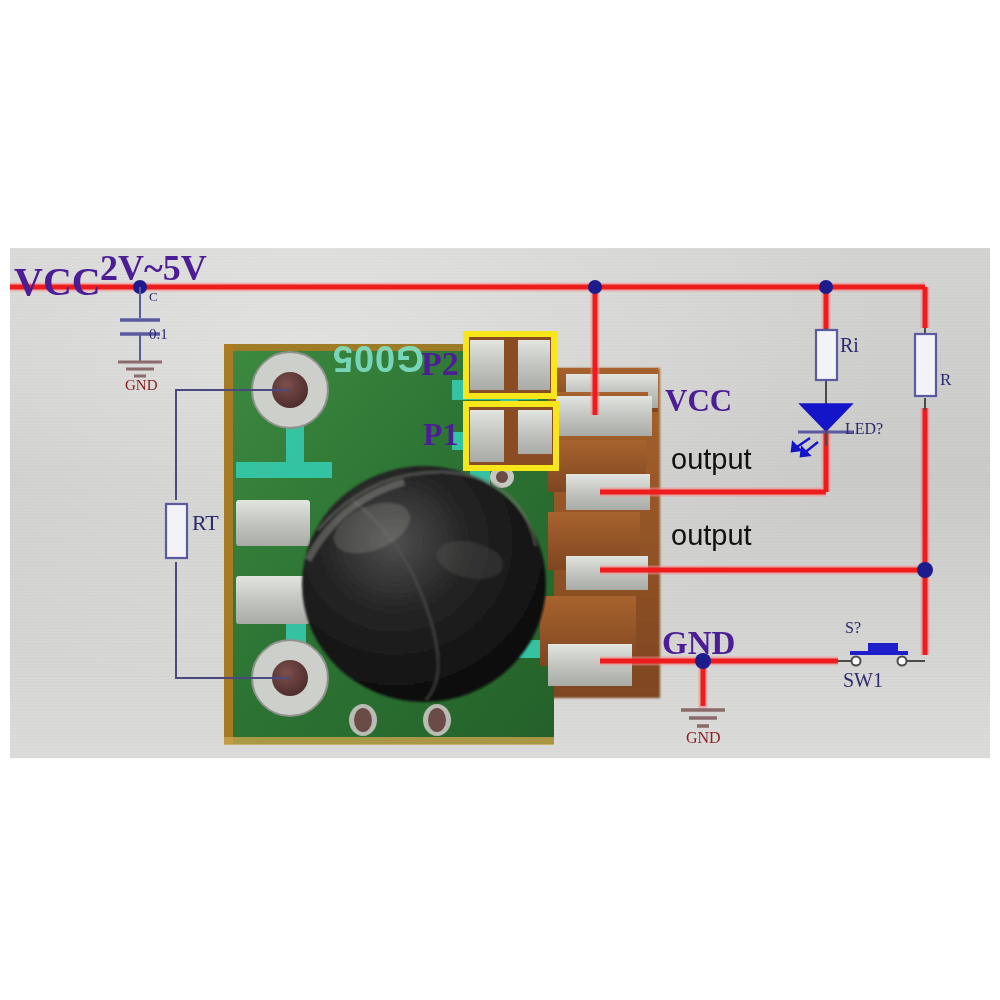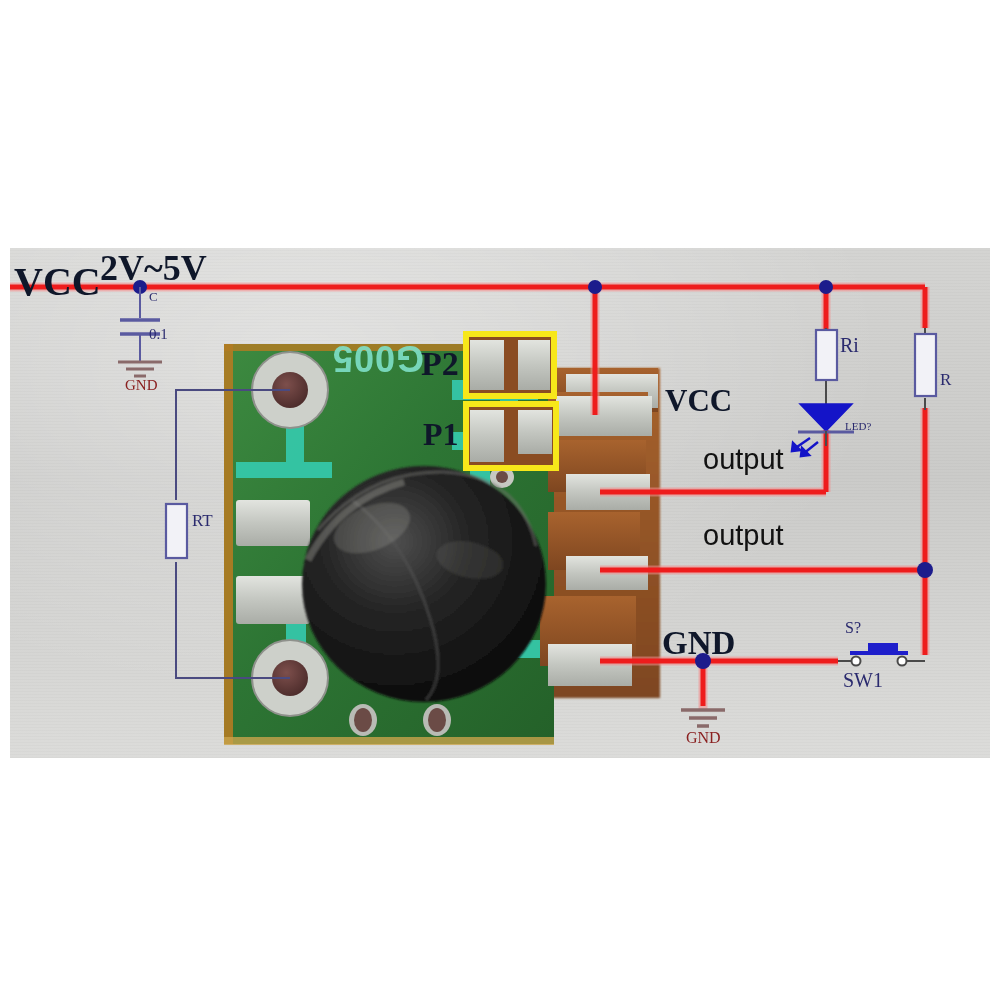--- a/index.html
+++ b/index.html
@@ -11,22 +11,22 @@
   
   #photo:before{content:"";position:absolute;inset:0;
     background:
       radial-gradient(ellipse at 30% 20%, rgba(255,255,255,.38), rgba(255,255,255,0) 60%),
       linear-gradient(180deg,#d4d4d2 0%,#cbcbc9 45%,#dcdcda 100%);}
   #photo:after{content:"";position:absolute;inset:0;pointer-events:none;
     background:repeating-linear-gradient(0deg, rgba(0,0,0,.020) 0 1px, rgba(0,0,0,0) 1px 3px);}
   .lay{position:absolute;left:0;top:0;width:1000px;height:1000px;}
   svg{position:absolute;left:0;top:0;overflow:visible;}
   .lbl{position:absolute;white-space:nowrap;line-height:1;}
-  .serif-b{font-family:"Liberation Serif", serif;font-weight:bold;color:#0f172a;}
-  .sans{font-family:"Liberation Sans", sans-serif;color:#111;margin-left:32px;}
+  .serif-b{font-family:"Liberation Serif", serif;font-weight:bold;color:#4c1d95;}
+  .sans{font-family:"Liberation Sans", sans-serif;color:#111;}
   .tiny-b{font-family:"Liberation Serif", serif;color:#2a2a6e;}
   .tiny-r{font-family:"Liberation Serif", serif;color:#8a2020;}
 </style>
 </head>
 <body>
 
 <div id="stage">
 
   <div id="photo"></div>
 
@@ -255,32 +255,32 @@
     <rect x="466" y="404" width="90" height="64" fill="none" stroke="#f7e71a" stroke-width="6"></rect>
   </svg>
 
   <div class="lbl serif-b" style="left:14px;top:262px;font-size:40px;">VCC</div>
   <div class="lbl serif-b" style="left:100px;top:250px;font-size:36px;">2V~5V</div>
 
   <div class="lbl tiny-b" style="left:149px;top:290px;font-size:13px;">C</div>
   <div class="lbl tiny-b" style="left:149px;top:327px;font-size:15px;font-family:Liberation Serif, serif;">0.1</div>
   <div class="lbl tiny-r" style="left:125px;top:378px;font-size:15px;">GND</div>
 
-  <div class="lbl tiny-b" style="left:192px;top:512px;font-size:17px;">RT</div>
+  <div class="lbl tiny-b" style="left:192px;top:512px;font-size:22px;">RT</div>
 
   <div class="lbl serif-b" style="left:421px;top:347px;font-size:34px;">P2</div>
   <div class="lbl serif-b" style="left:423px;top:418px;font-size:32px;">P1</div>
 
   <div class="lbl serif-b" style="left:665px;top:385px;font-size:31px;">VCC</div>
   <div class="lbl sans" style="left:671px;top:445px;font-size:29px;">output</div>
   <div class="lbl sans" style="left:671px;top:521px;font-size:29px;">output</div>
   <div class="lbl serif-b" style="left:662px;top:627px;font-size:33px;">GND</div>
 
   <div class="lbl tiny-b" style="left:840px;top:335px;font-size:20px;">Ri</div>
-  <div class="lbl tiny-b" style="left:845px;top:421px;font-size:11px;">LED?</div>
+  <div class="lbl tiny-b" style="left:845px;top:421px;font-size:16px;">LED?</div>
   <div class="lbl tiny-b" style="left:940px;top:371px;font-size:17px;">R</div>
 
   <div class="lbl tiny-b" style="left:845px;top:620px;font-size:16px;">S?</div>
   <div class="lbl tiny-b" style="left:843px;top:670px;font-size:20px;">SW1</div>
 
   <div class="lbl tiny-r" style="left:686px;top:730px;font-size:16px;">GND</div>
 
 </div>
 
 </body></html>

